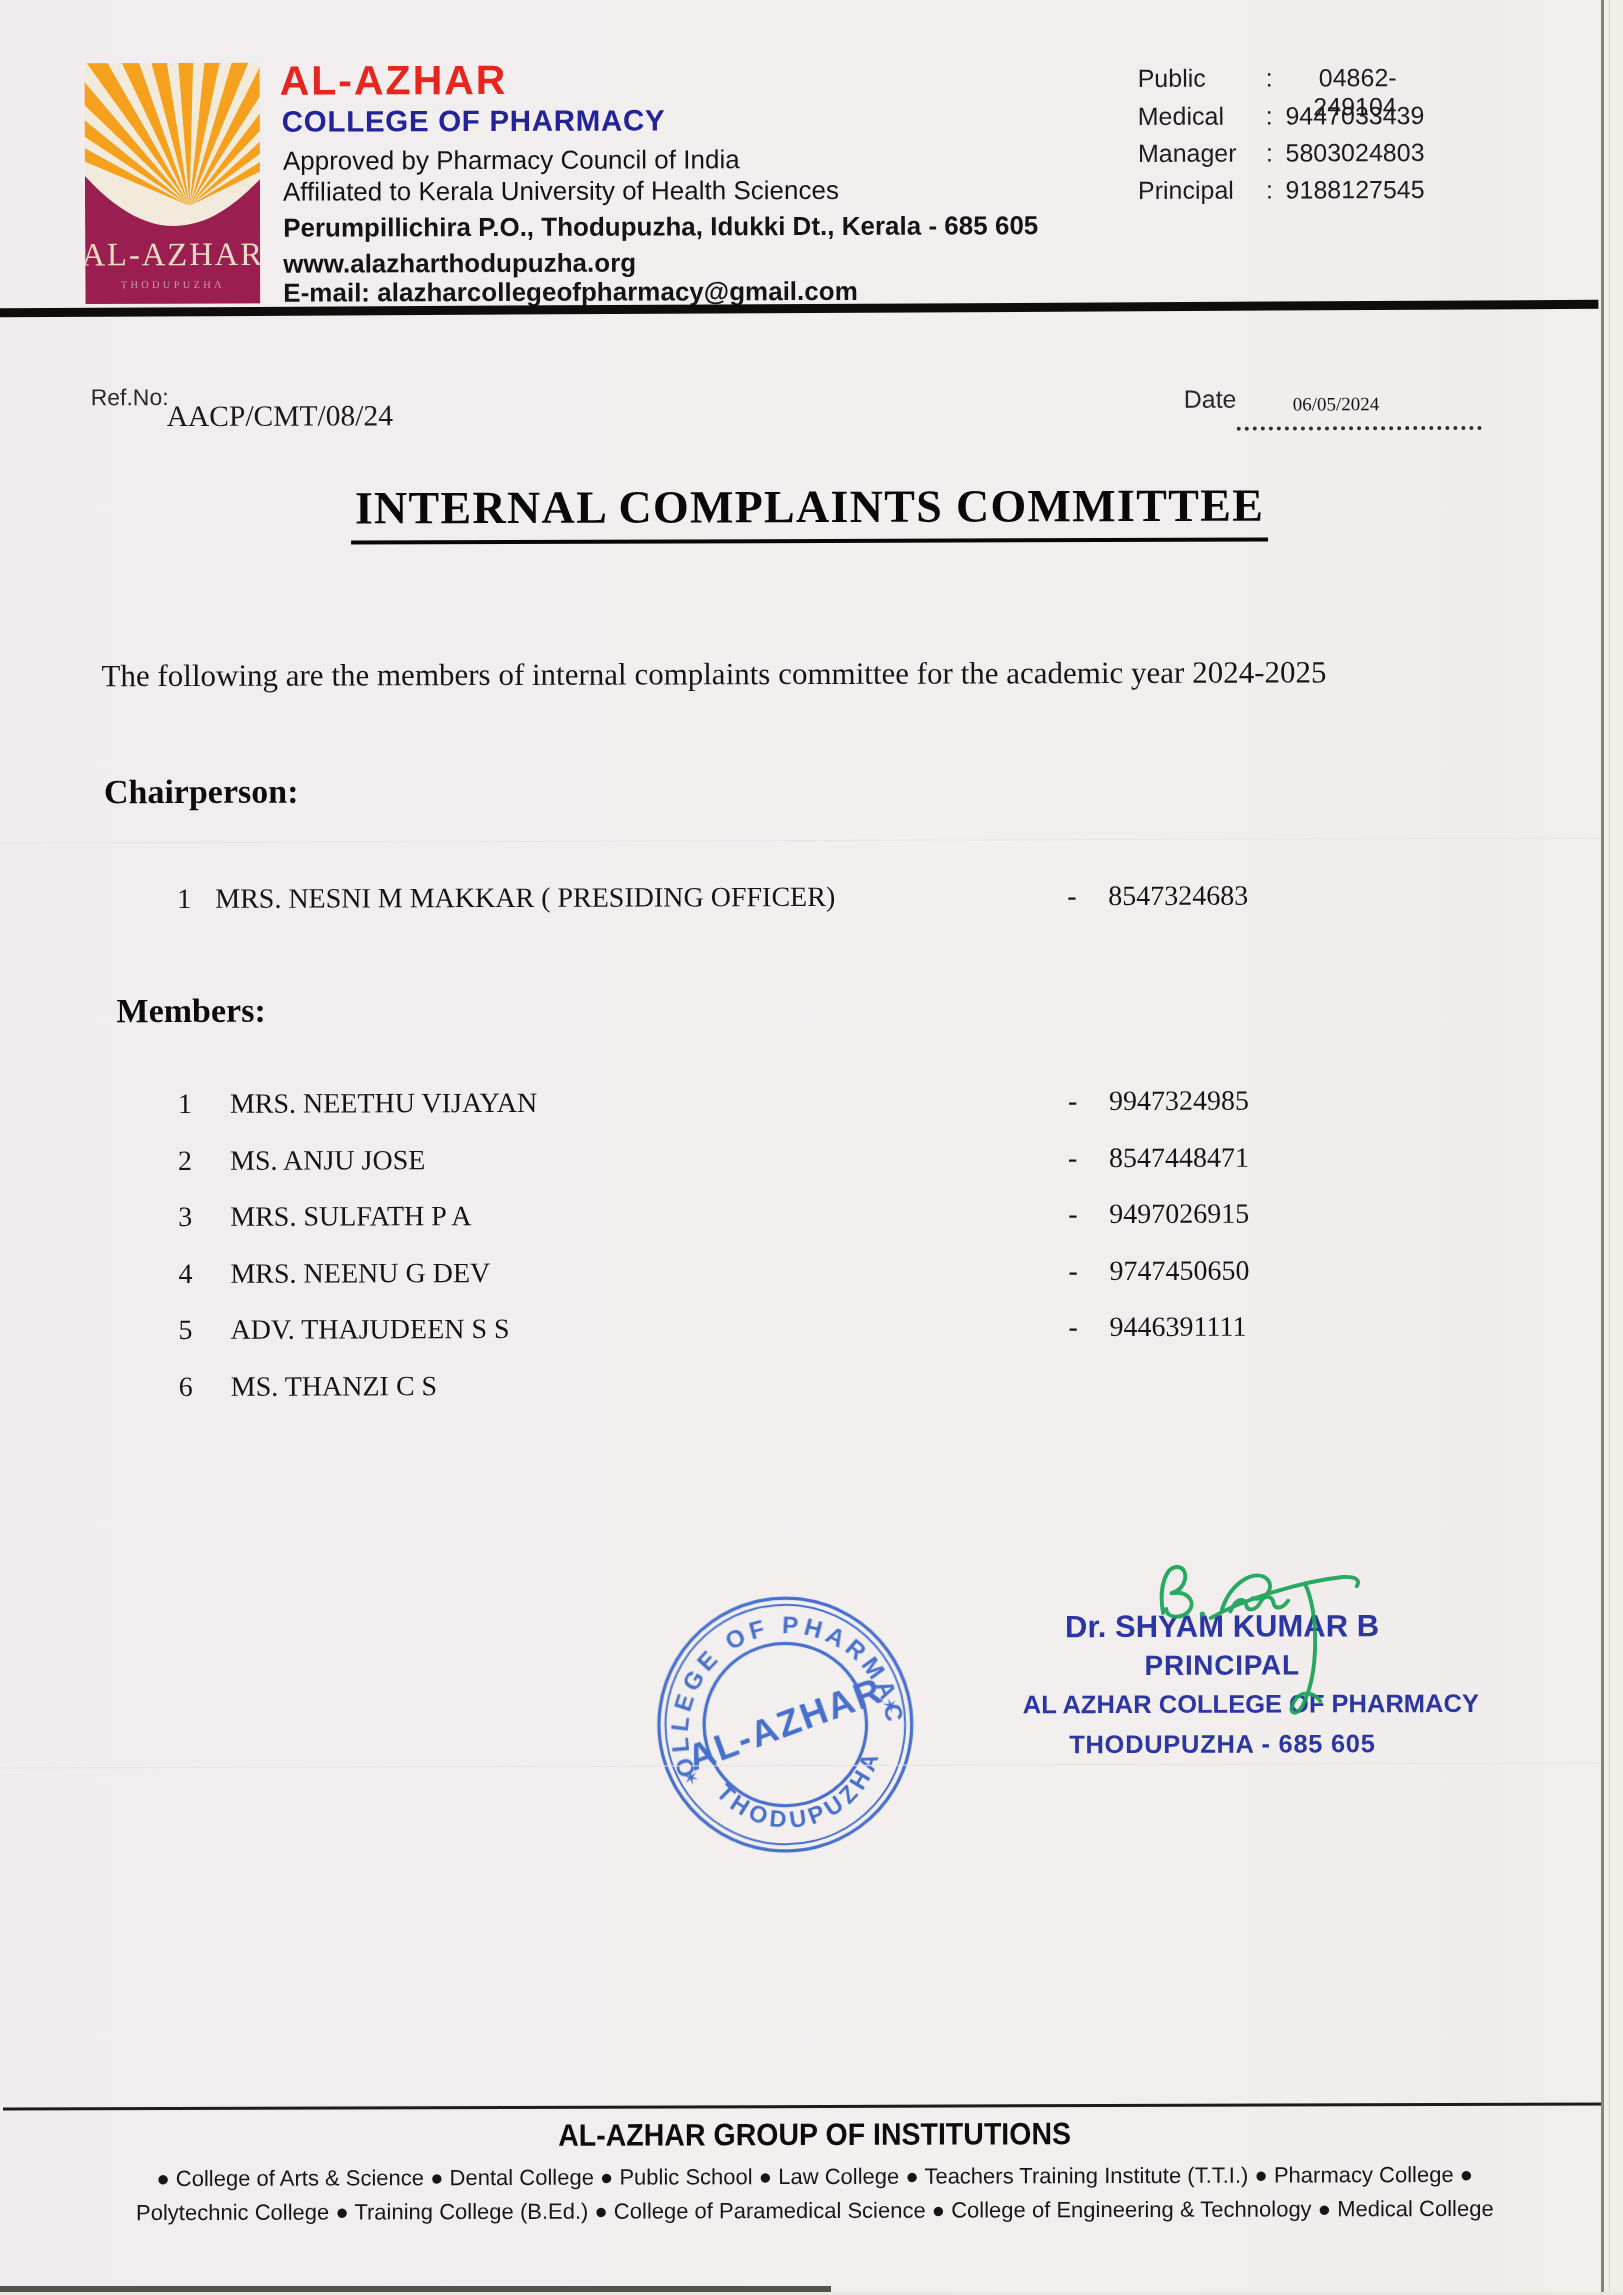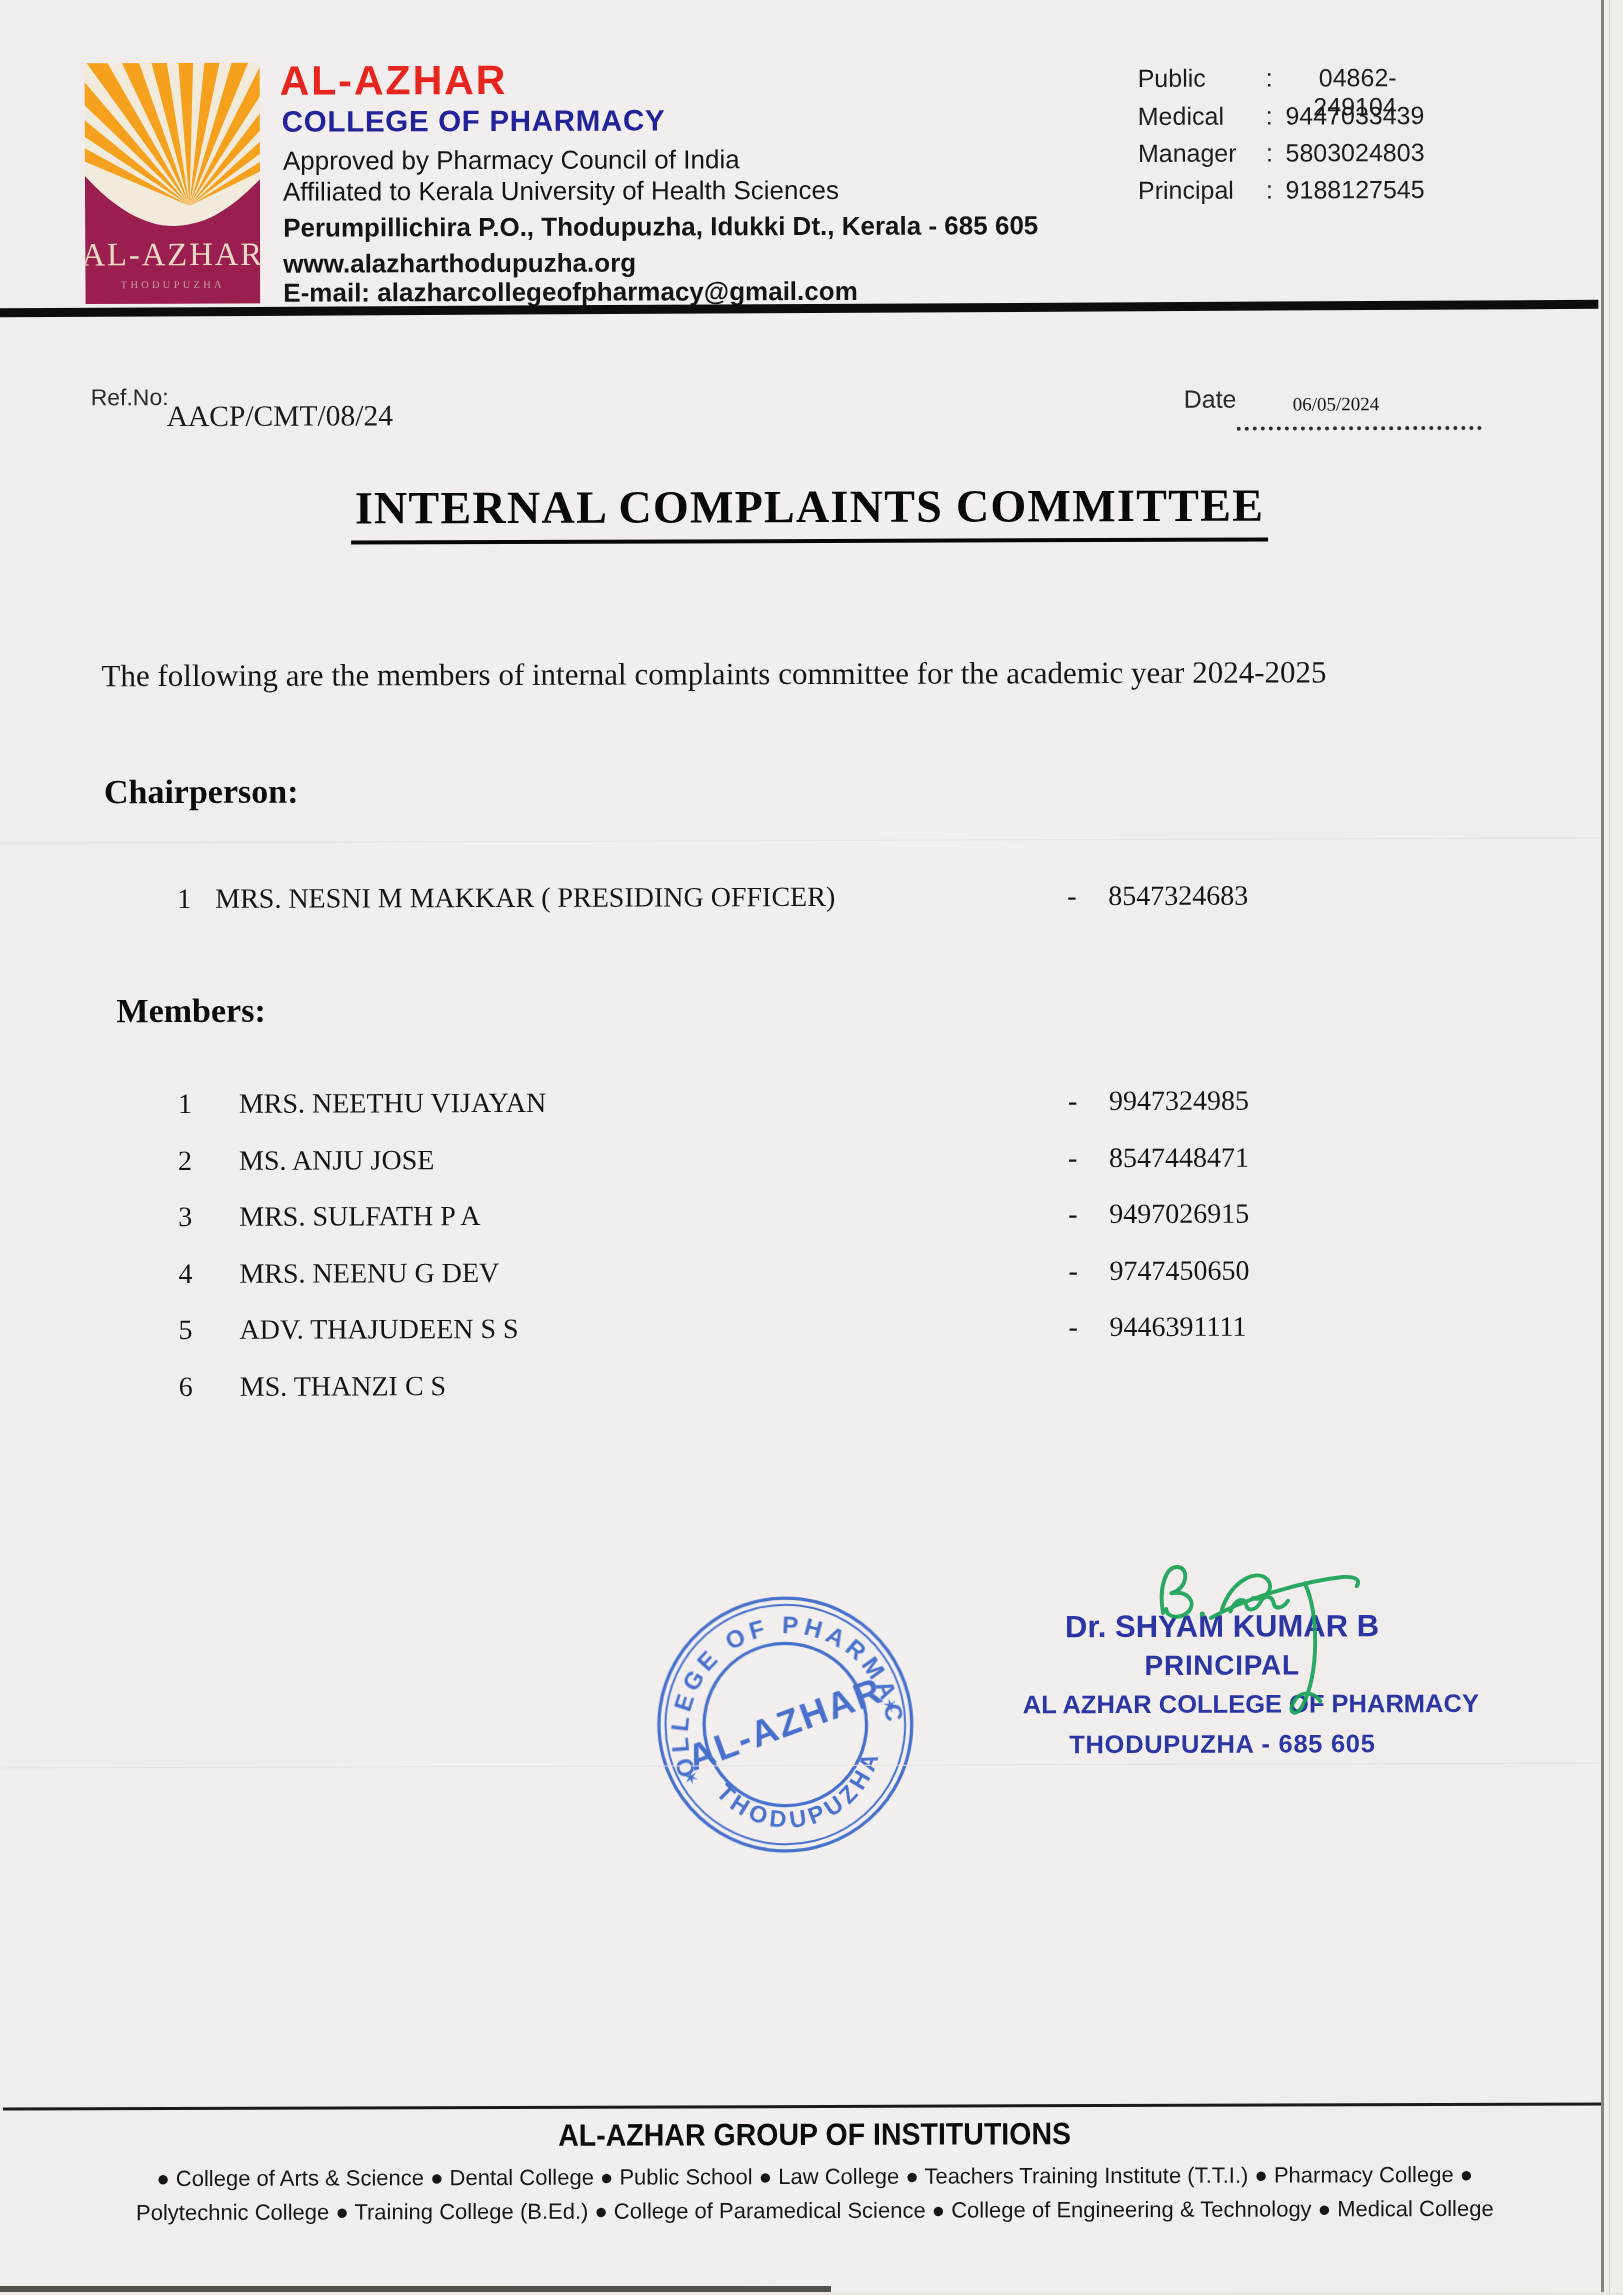--- a/index.html
+++ b/index.html
@@ -29,21 +29,21 @@
   .date-dots{left:1239px;top:399px;width:245px;height:29px;border-bottom:4.6px dotted #2f2d2b;}
   .date-value{left:1295px;top:395px;font-size:19px;color:#131313;}
 
   
   .doc-title{left:0;right:0;top:480px;margin:auto;width:fit-content;font-size:46px;font-weight:700;
     letter-spacing:1.3px;border-bottom:4.6px solid #070707;padding:0 3.9px 5.9px 3.9px;color:#090909;}
   .intro{left:103px;top:650px;width:1329px;font-size:31px;line-height:1.55;color:#151515;}
   .sec-head{font-size:34px;font-weight:700;color:#0c0c0c;}
   .row{font-size:28px;color:#141414;}
   .row .num{position:absolute;left:178px;}
-  .row .nm{position:absolute;left:239px;white-space:nowrap;}
+  .row .nm{position:absolute;left:230px;white-space:nowrap;}
   .row .ds{position:absolute;left:1068px;}
   .row .ph{position:absolute;left:1109px;}
   .chair .nm{left:216px;}
 
   
   .stamp{left:646px;top:1587px;width:275px;height:275px;opacity:.88;filter:blur(0.3px);}
   .sigline{left:1021px;width:399px;text-align:center;font-weight:700;color:#2b36a3;white-space:nowrap;}
   .sig-name{top:1610px;font-size:31px;}
   .sig-title{top:1651px;font-size:28px;letter-spacing:0.7px;}
   .sig-org{top:1691px;font-size:25.5px;}

